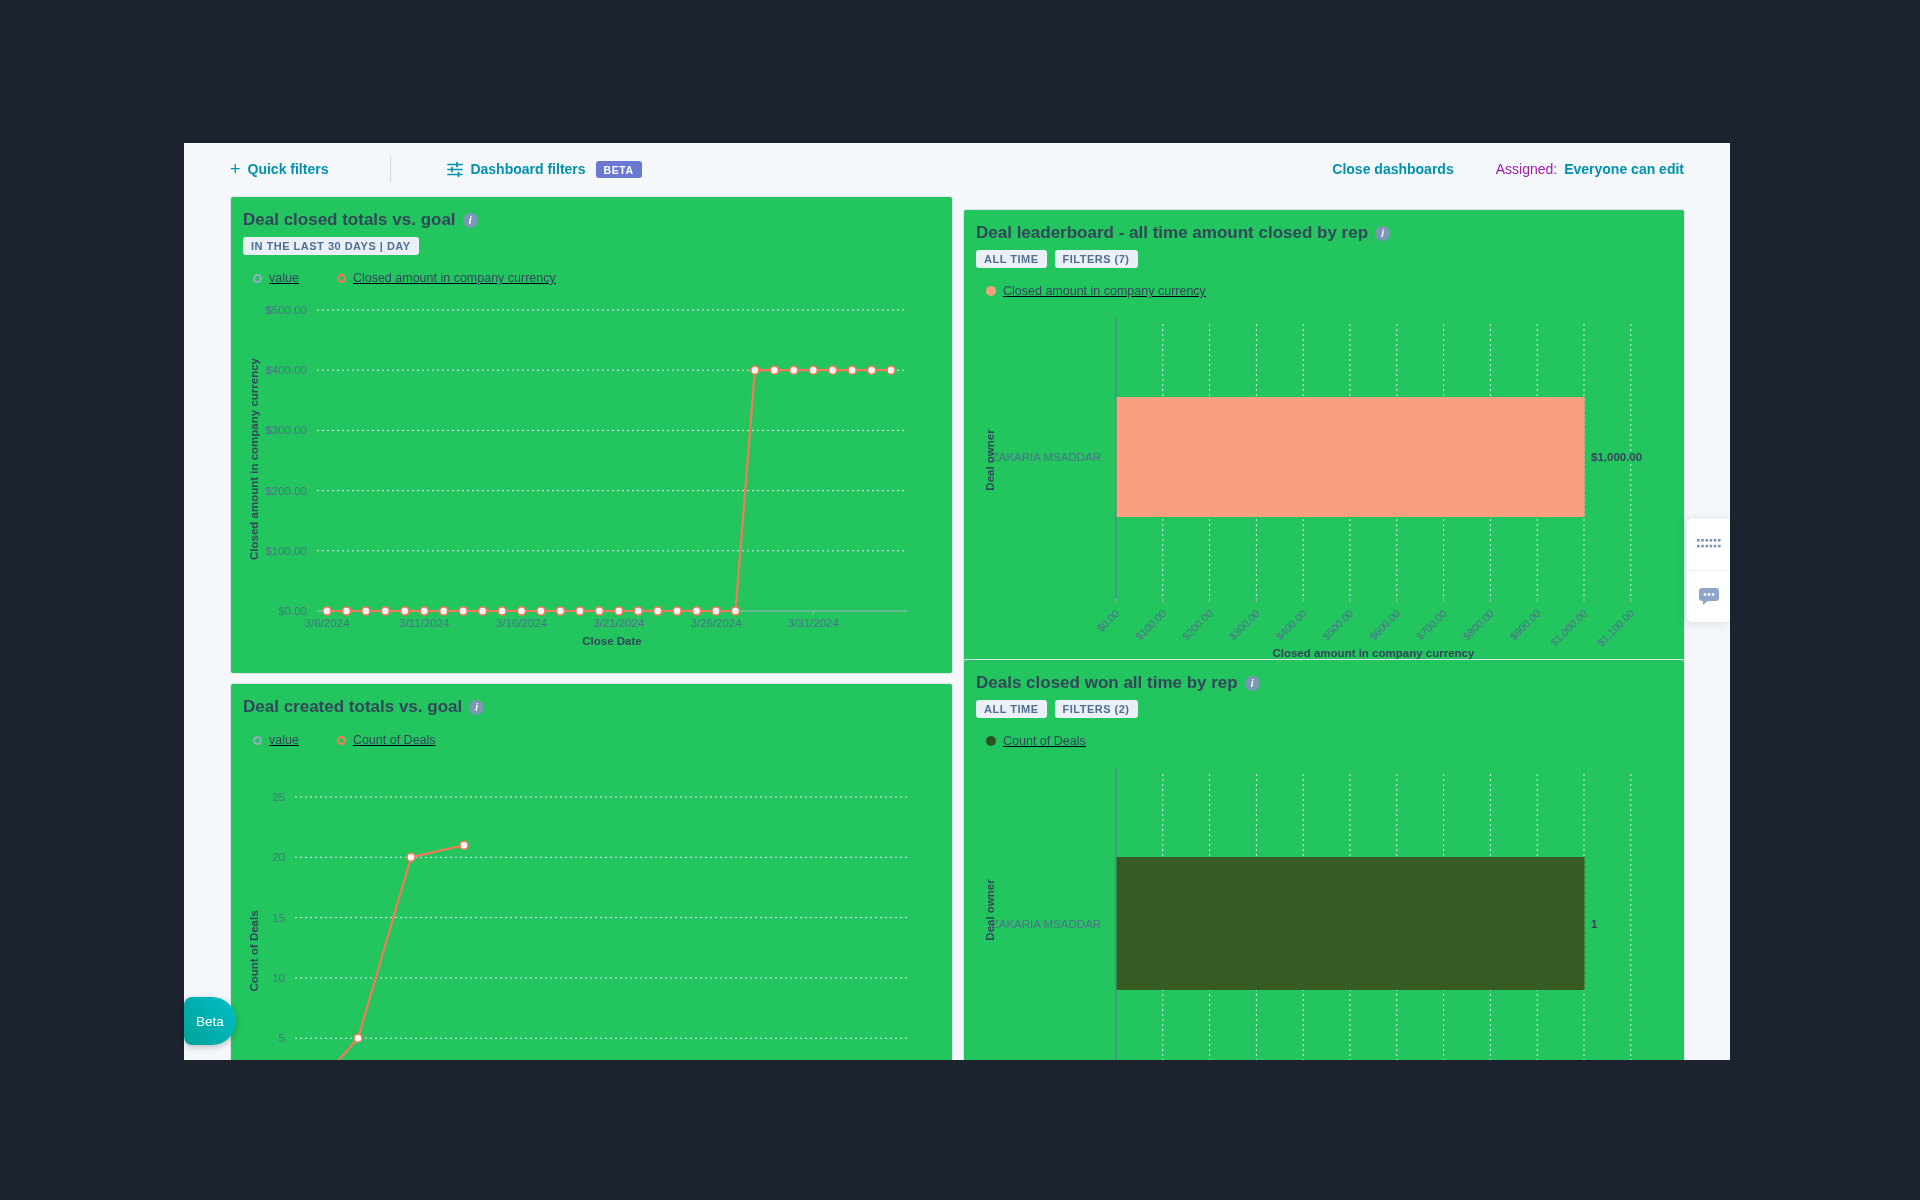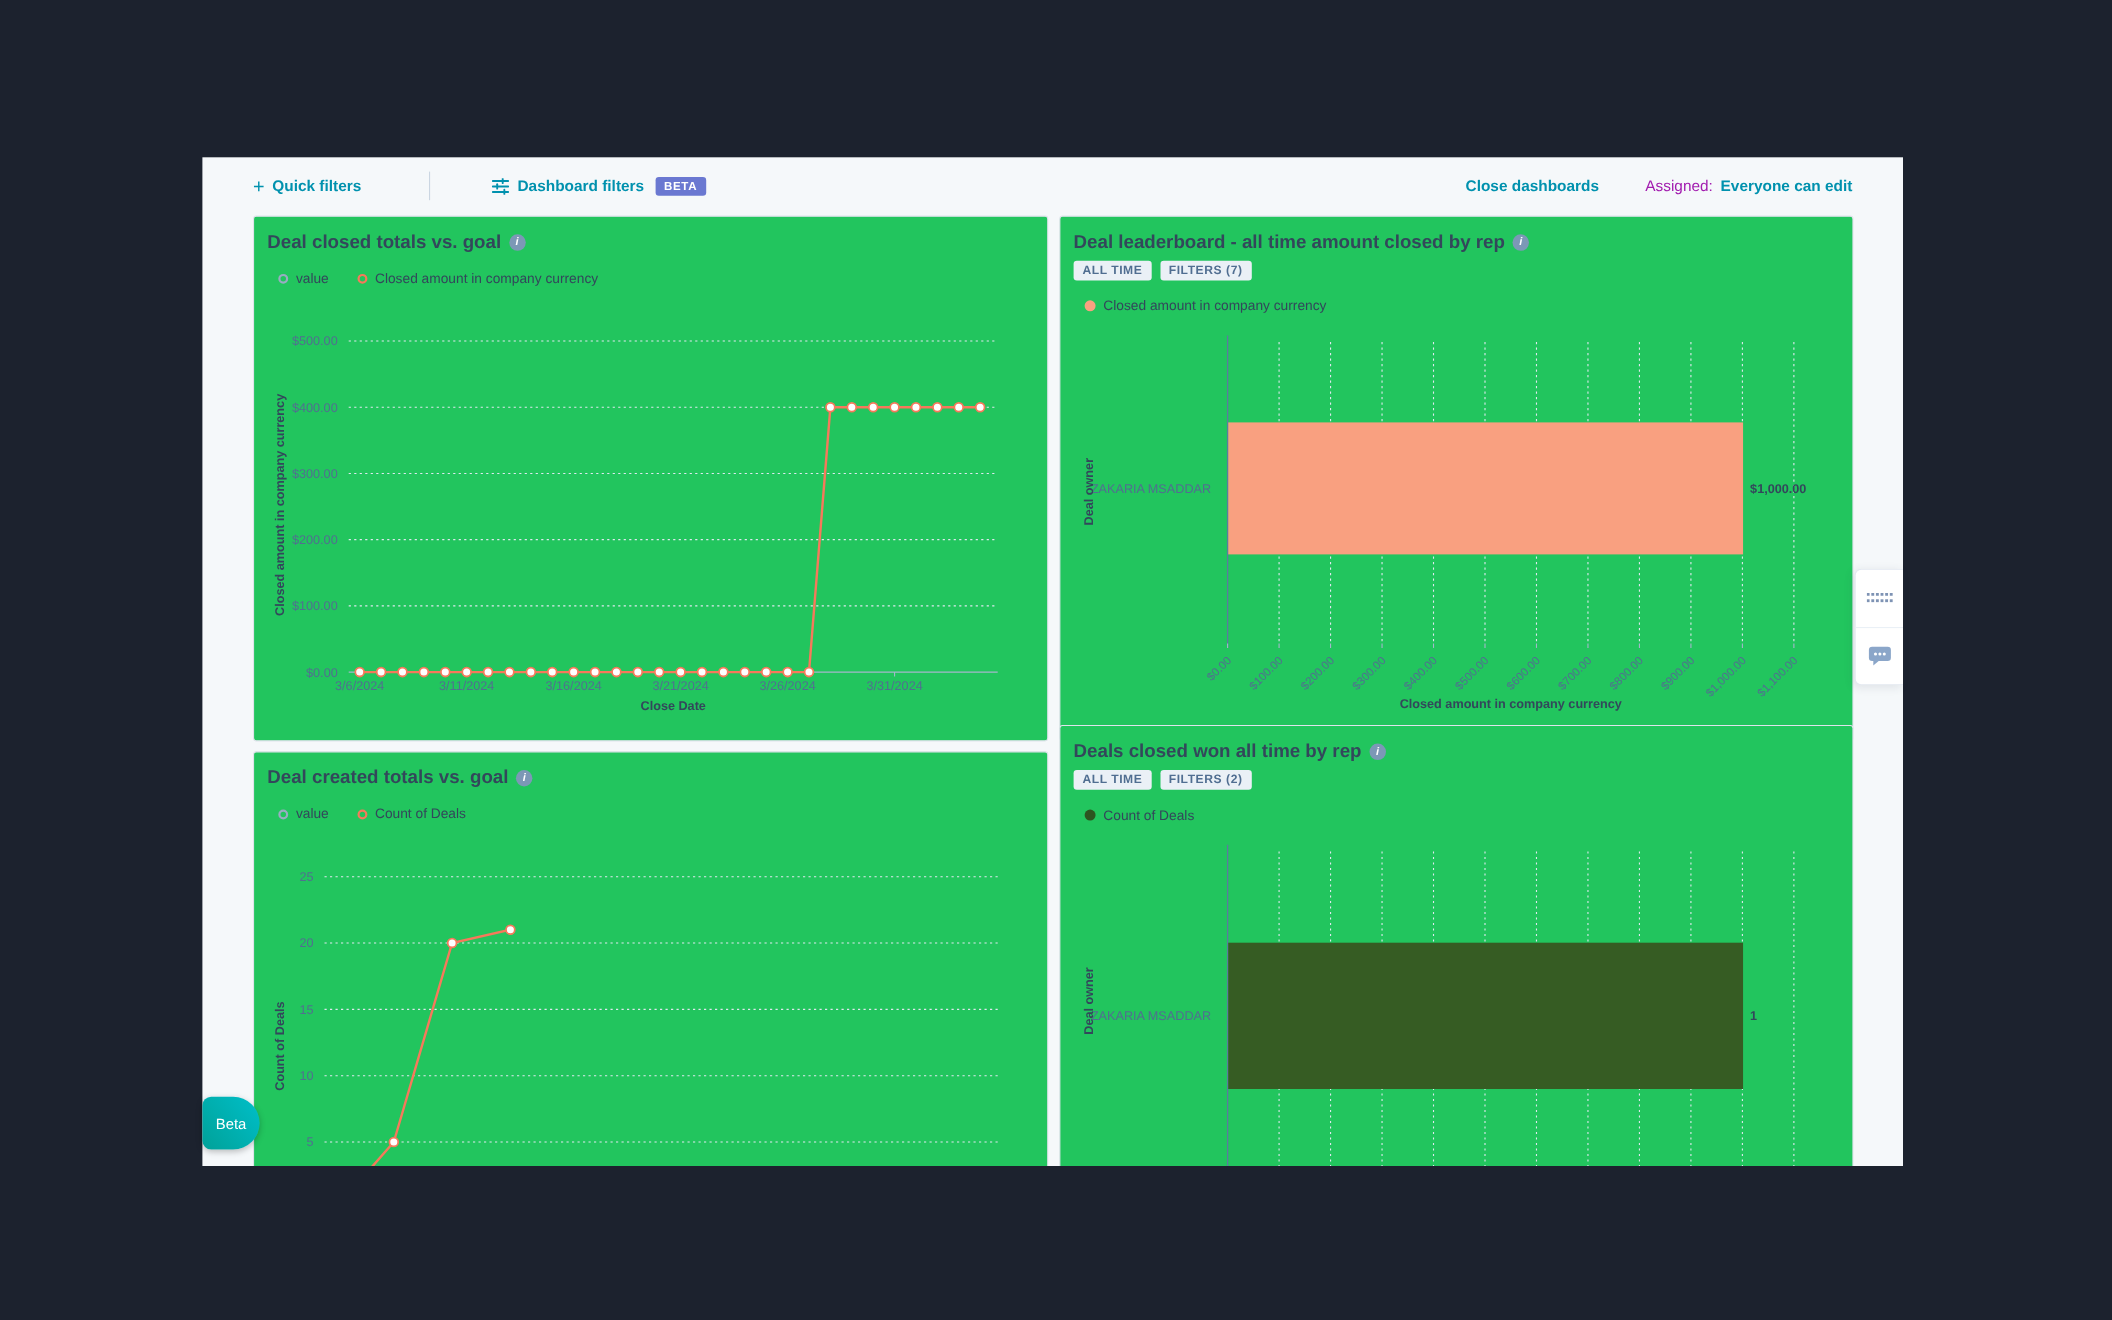--- a/index.html
+++ b/index.html
@@ -32,39 +32,39 @@
   }
   .spacer { flex: 1; }
   .assigned { color: #a21caf; font-size: 14px; margin-left: 42px; }
   .tlink { margin-left: 7px; }
   
   .card {
     position: absolute; width: 723px; height: 478px;
     background: #22c55e; border: 1px solid #dfe3eb; border-radius: 3px;
   }
   #card0 { left: 46px;  top: 53px; }
-  #card1 { left: 779px; top: 53px; width: 722px; }
+  #card1 { left: 779px; top: 66px; width: 722px; }
   #card2 { left: 46px;  top: 540px; }
   #card3 { left: 779px; top: 516px; width: 722px; }
   .card-inner { position: relative; padding: 13px 12px 0; z-index: 2; }
   .card-title {
     color: #33475b; font-size: 17px; font-weight: 700;
     display: flex; align-items: center; gap: 7px;
   }
   .info-icon {
     width: 15px; height: 15px; border-radius: 50%; background: #7c98b6;
     color: #fff; font-size: 10px; font-weight: 700; line-height: 15px;
     text-align: center; display: inline-block; cursor: pointer; font-style: italic;
   }
   .badge-row { margin-top: 7px; display: flex; gap: 8px; }
   .badge {
     background: #eaf0f6; color: #506e91; font-size: 11px; font-weight: 700;
     letter-spacing: 0.5px; padding: 3px 8px; border-radius: 3px; white-space: nowrap;
   }
-  .legend-row { margin: 16px 0 0 10px; display: flex; gap: 26px; align-items: center; }
+  .legend-row { margin: 16px 0 0 10px; display: flex; gap: 38px; align-items: center; text-decoration: underline; }
   .legend-item { display: inline-flex; align-items: center; gap: 7px; cursor: pointer; }
   .legend-marker { width: 9px; height: 9px; border-radius: 50%; border: 2px solid #99acc2; background: transparent; }
   .legend-marker.filled { border: none; width: 10px; height: 10px; }
   .legend-label { color: #33475b; font-size: 12.5px; }
   .chart-area { position: absolute; inset: 0; z-index: 1; }
   .chart-area svg { overflow: visible; display: block; }
   svg text { font-family: "Liberation Sans", sans-serif; }
   
   .beta-pill {
     position: absolute; left: 184px; top: 997px; width: 52px; height: 48px;
@@ -118,20 +118,23 @@
       <span class="assigned">Assigned:</span>
       <button class="tbtn tlink">Everyone can edit</button>
     </div>
 
     <section class="card" id="card0">
       <div class="card-inner">
         <h2 class="card-title">
           <span>Deal closed totals vs. goal</span>
           <span class="info-icon">i</span>
         </h2>
+        <div class="badge-row">
+          <span class="badge">IN THE LAST 30 DAYS | DAY</span>
+        </div>
         <div class="legend-row">
           <span class="legend-item">
             <span class="legend-marker" style="border-color: rgb(153, 172, 194);"></span>
             <span class="legend-label">value</span>
           </span>
           <span class="legend-item">
             <span class="legend-marker" style="border-color: rgb(246, 121, 91);"></span>
             <span class="legend-label">Closed amount in company currency</span>
           </span>
         </div>

